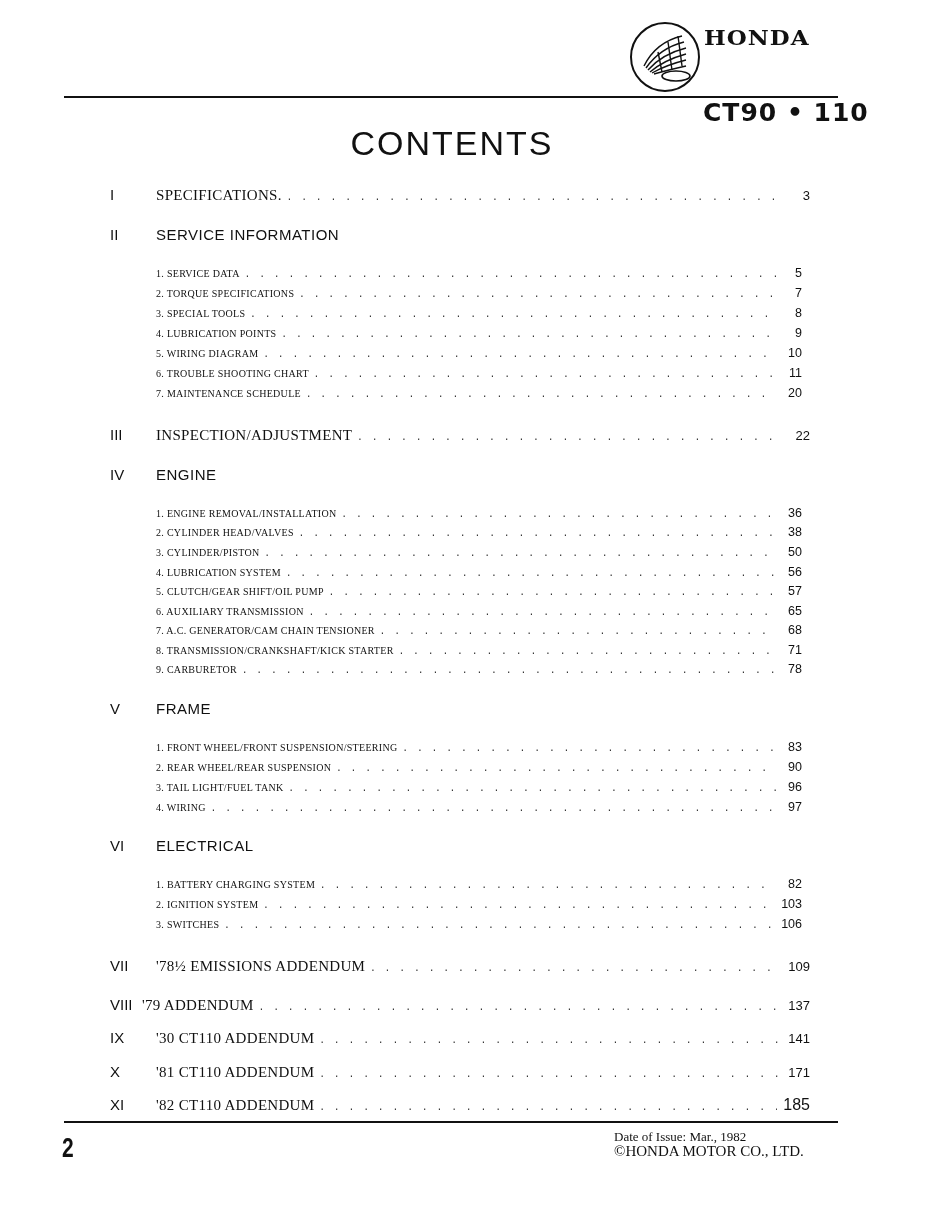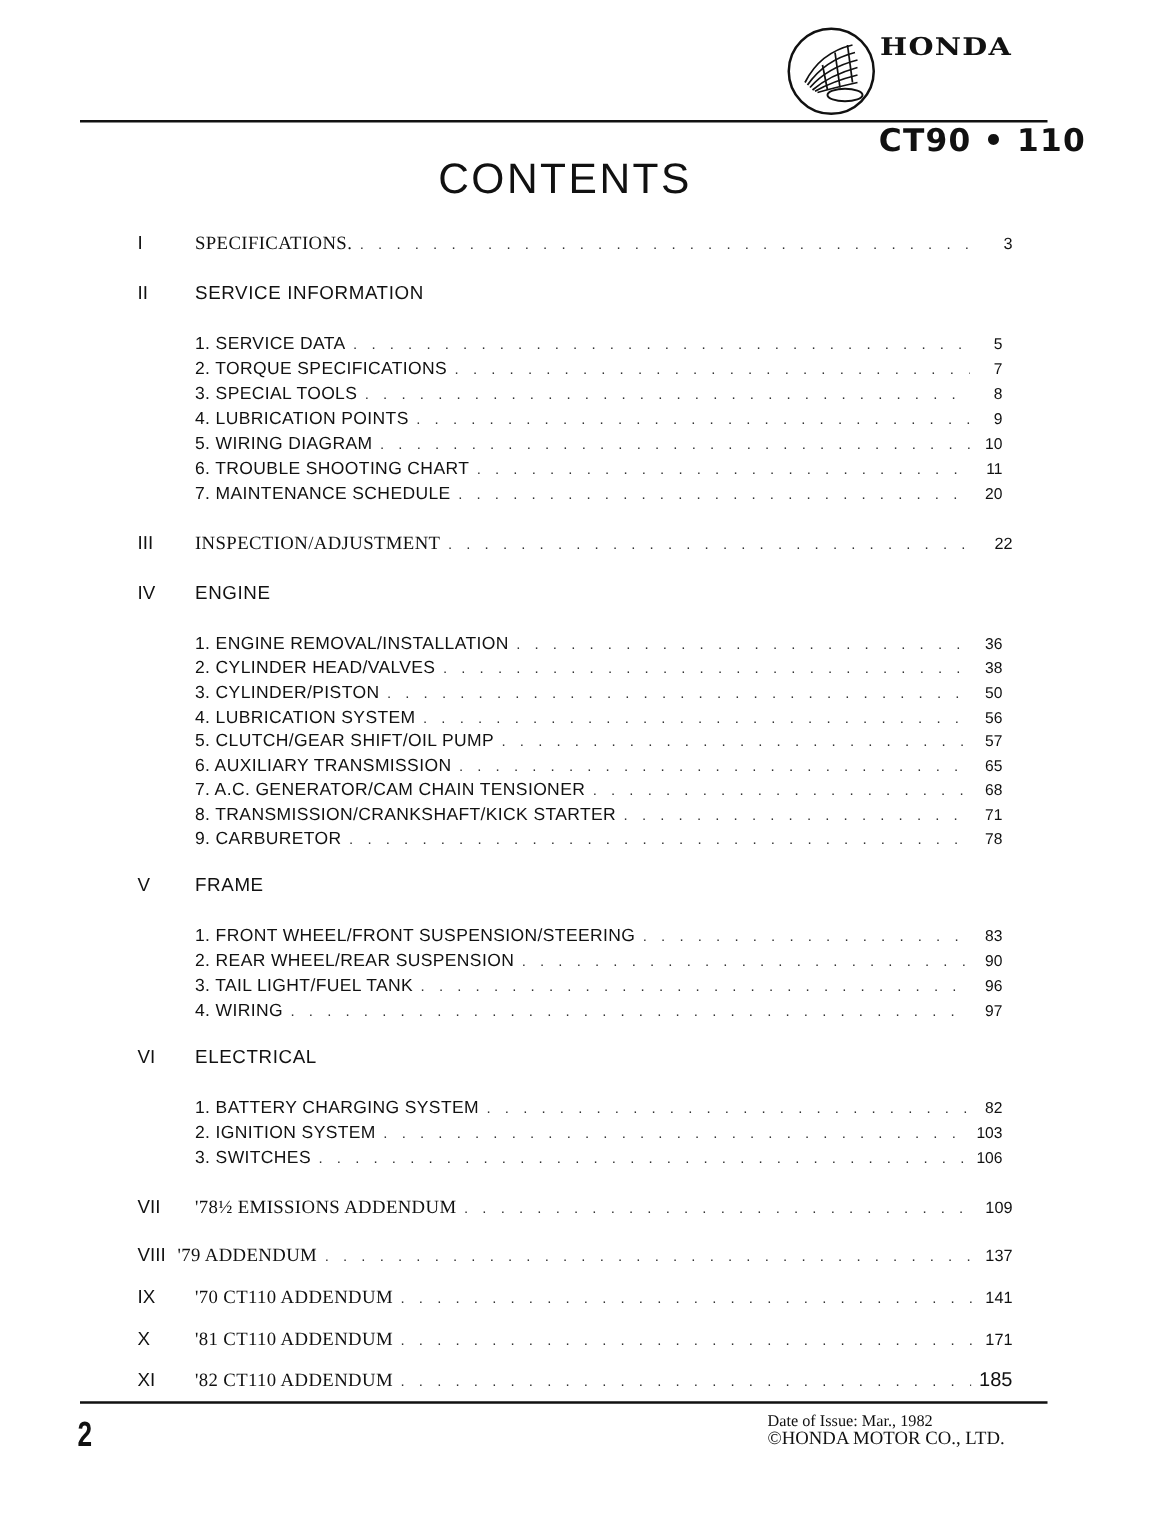--- a/index.html
+++ b/index.html
@@ -13,21 +13,21 @@
   .row { position: absolute; left: 110px; width: 700px; height: 20px; display: flex; align-items: baseline; }
   .roman { width: 46px; flex: 0 0 auto; font-size: 15px; }
   .label { flex: 0 0 auto; white-space: nowrap; }
   .dots { flex: 1 1 auto; overflow: hidden; white-space: nowrap; margin: 0 6px; letter-spacing: 4px; color: #333; font-size: 12px; }
   .dots::after { content: ". . . . . . . . . . . . . . . . . . . . . . . . . . . . . . . . . . . . . . . . . . . . . . . . . . . . . . . . . . . . . . . . . . . . . . . . . . . . . . . . . . . . . . . . . . . . . . . . . . . . . . ."; }
   .page { flex: 0 0 auto; text-align: right; min-width: 20px; }
   .major .label { font-size: 15px; letter-spacing: 0.3px; font-family: Liberation Serif, serif; }
   .major .page { font-size: 13px; }
   .heading .label { font-size: 15px; letter-spacing: 0.5px; }
   .sub { left: 156px; width: 646px; }
-  .sub .label { font-size: 14px; letter-spacing: 0.3px; }
+  .sub .label { font-size: 10px; letter-spacing: 0.3px; font-family: Liberation Serif, serif; }
   .sub .page { font-size: 12.5px; }
   .rule-bottom { position: absolute; left: 64px; top: 1121px; width: 774px; height: 2px; background: #111; }
   .pagenum { position: absolute; left: 62px; top: 1132px; font-size: 28px; font-weight: bold; transform: scaleX(0.75); transform-origin: left top; }
   .footer { position: absolute; left: 614px; top: 1129px; font-family: "Liberation Serif", serif; font-size: 13px; line-height: 15px; }
   .footer .l2 { font-size: 15px; }
 </style>
 </head>
 <body>
 
 <div class="logo">
@@ -208,21 +208,21 @@
   <span class="page">109</span>
 </div>
 <div class="row major" style="top:996px">
   <span class="roman" style="width:32px">VIII</span>
   <span class="label">'79 ADDENDUM</span>
   <span class="dots"></span>
   <span class="page">137</span>
 </div>
 <div class="row major" style="top:1029px">
   <span class="roman">IX</span>
-  <span class="label">'70 CT110  ADDENDUM</span>
+  <span class="label">'30 CT110  ADDENDUM</span>
   <span class="dots"></span>
   <span class="page">141</span>
 </div>
 <div class="row major" style="top:1063px">
   <span class="roman">X</span>
   <span class="label">'81 CT110 ADDENDUM</span>
   <span class="dots"></span>
   <span class="page">171</span>
 </div>
 <div class="row major" style="top:1096px">

